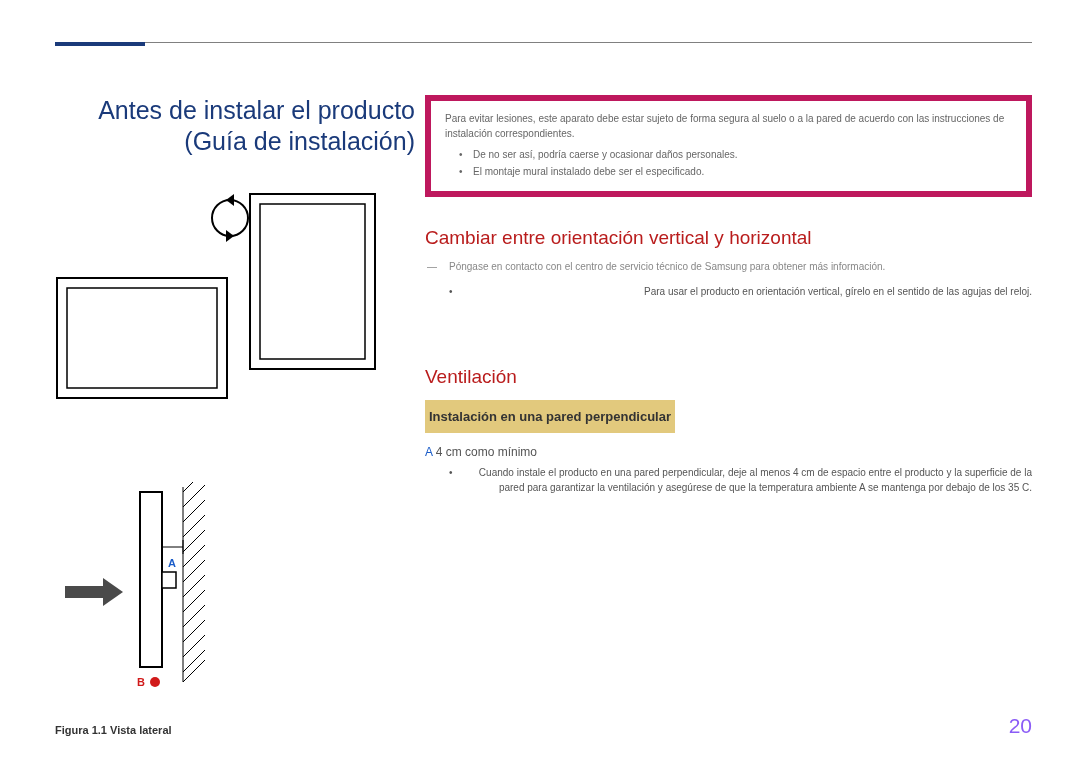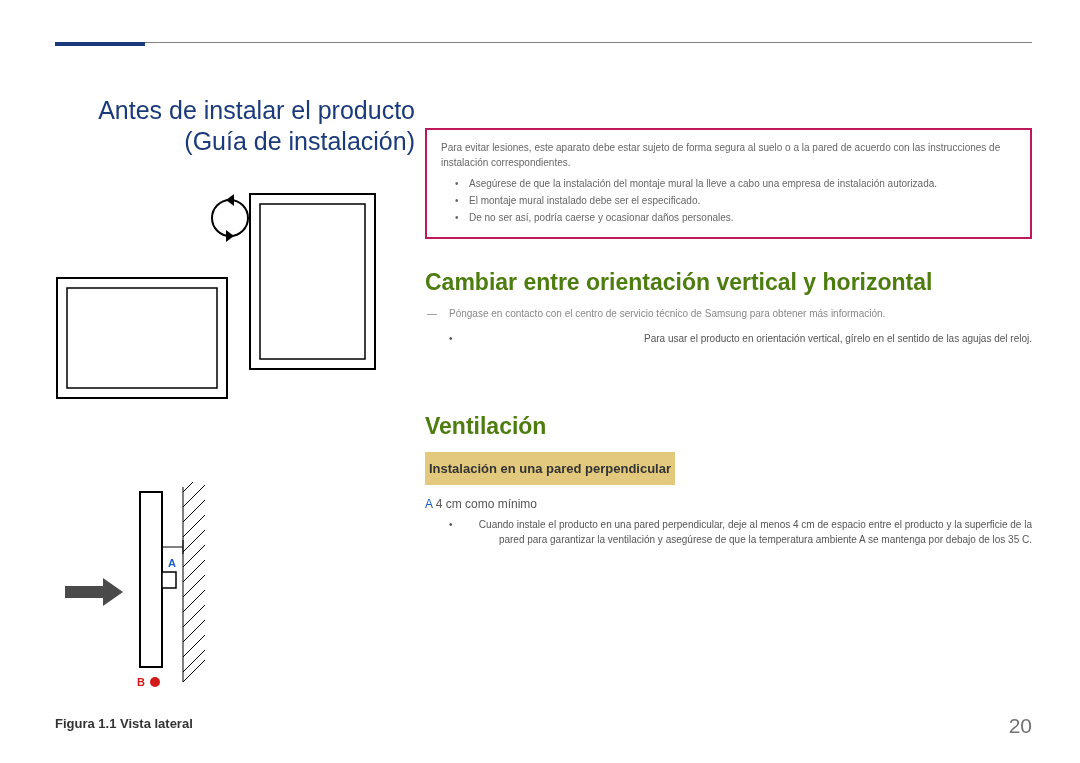--- a/index.html
+++ b/index.html
@@ -48,41 +48,40 @@
       text-align: right;
     }
     .orientation-diagram {
       margin-top: 28px;
       margin-bottom: 60px;
     }
     .side-view-diagram {
       margin-top: 20px;
     }
     .figure-caption {
-      font-size: 13px;
+      font-size: 11px;
       font-weight: bold;
-      margin-top: 10px;
+      margin-top: 18px;
     }
     .warning-box {
-      border: 2px solid #be185d;
+      border: 6px solid #be185d;
       padding: 10px 14px 10px 14px;
       font-size: 10px;
       color: #666;
       line-height: 1.5;
       margin-bottom: 30px;
-      margin-top: 33px;
     }
     .warning-box p { margin-bottom: 6px; }
     .warning-box ul { list-style: none; padding-left: 28px; }
     .warning-box li { position: relative; margin-bottom: 2px; }
     .warning-box li::before { content: "•"; position: absolute; left: -14px; }
     h2.section-heading {
-      color: #4d7c0f;
-      font-size: 23px;
-      font-weight: bold;
+      color: #b91c1c;
+      font-size: 19px;
+      font-weight: normal;
       margin-bottom: 12px;
     }
     .note-dash {
       font-size: 10px;
       color: #888;
       margin-bottom: 12px;
       padding-left: 24px;
       position: relative;
     }
     .note-dash::before {
@@ -115,21 +114,21 @@
       color: #555;
       margin-bottom: 6px;
     }
     .label-A { color: #1a5cc8; }
     .label-B { color: #d11a1a; }
     .page-number {
       position: absolute;
       bottom: 25px;
       right: 48px;
       font-size: 21px;
-      color: #737373;
+      color: #8b5cf6;
       font-weight: 300;
     }
     .dot-B { fill: #d11a1a; }
   </style>
 </head>
 <body>
 
 <div class="header-rule"></div>
 <div class="header-accent"></div>
 
@@ -191,23 +190,22 @@
       <text x="82" y="204" font-size="11" font-weight="bold" fill="#d11a1a">B</text>
     </svg>
     <div class="figure-caption">Figura 1.1 Vista lateral</div>
   </div>
 </div>
 
 <div class="right-col">
   <div class="warning-box">
     <p>Para evitar lesiones, este aparato debe estar sujeto de forma segura al suelo o a la pared de acuerdo con las instrucciones de instalación correspondientes.</p>
     <ul>
-      <li>Asegúrese de que la instalación del montaje mural la lleve a cabo una empresa de instalación autorizada.</li>
+      <li>De no ser así, podría caerse y ocasionar daños personales.</li>
       <li>El montaje mural instalado debe ser el especificado.</li>
-      <li>De no ser así, podría caerse y ocasionar daños personales.</li>
     </ul>
   </div>
 
   <h2 class="section-heading">Cambiar entre orientación vertical y horizontal</h2>
   <div class="note-dash">Póngase en contacto con el centro de servicio técnico de Samsung para obtener más información.</div>
   <ul class="body-bullets">
     <li>Para usar el producto en orientación vertical, gírelo en el sentido de las agujas del reloj.</li>
   </ul>
 
   <div class="ventilation-block">

